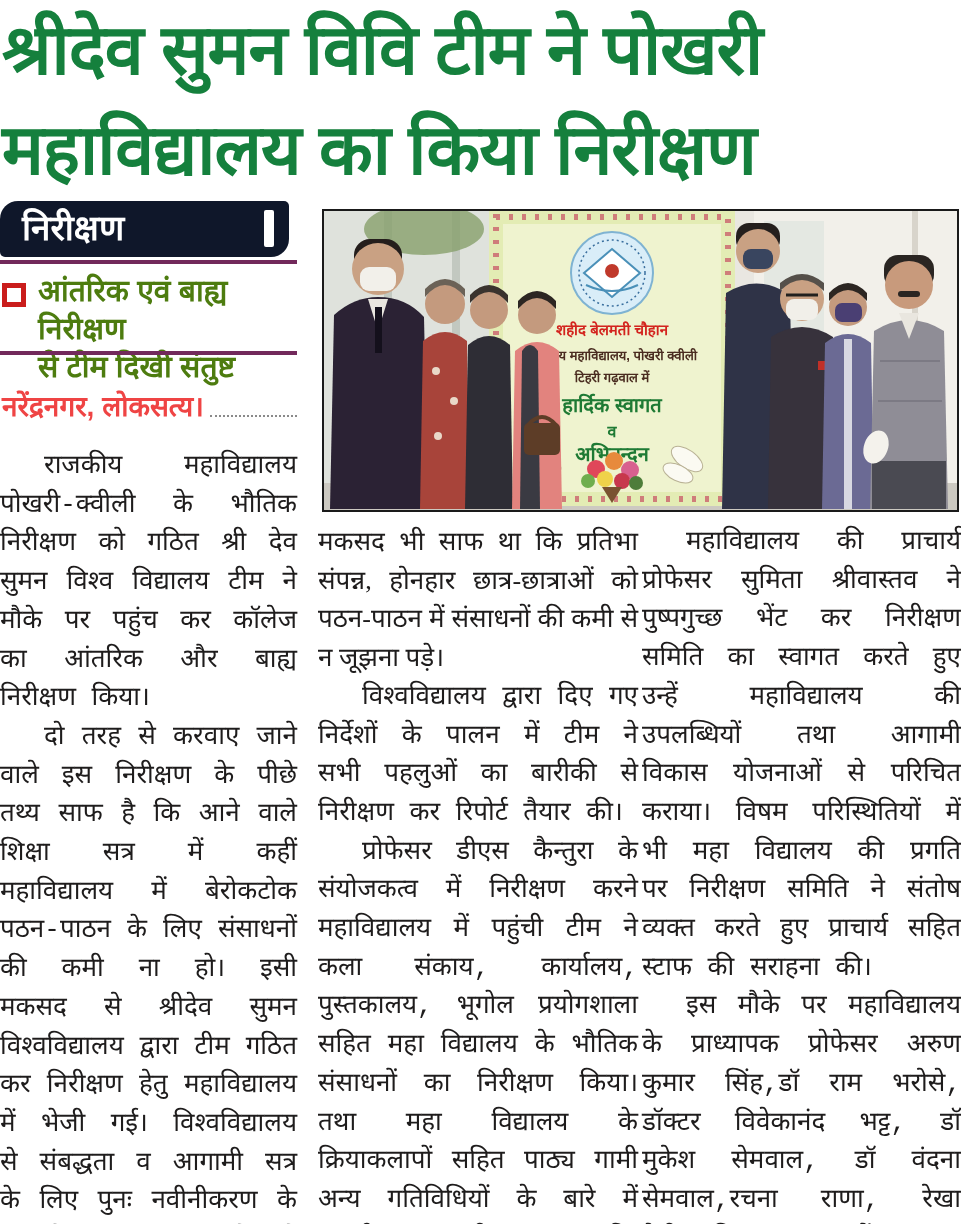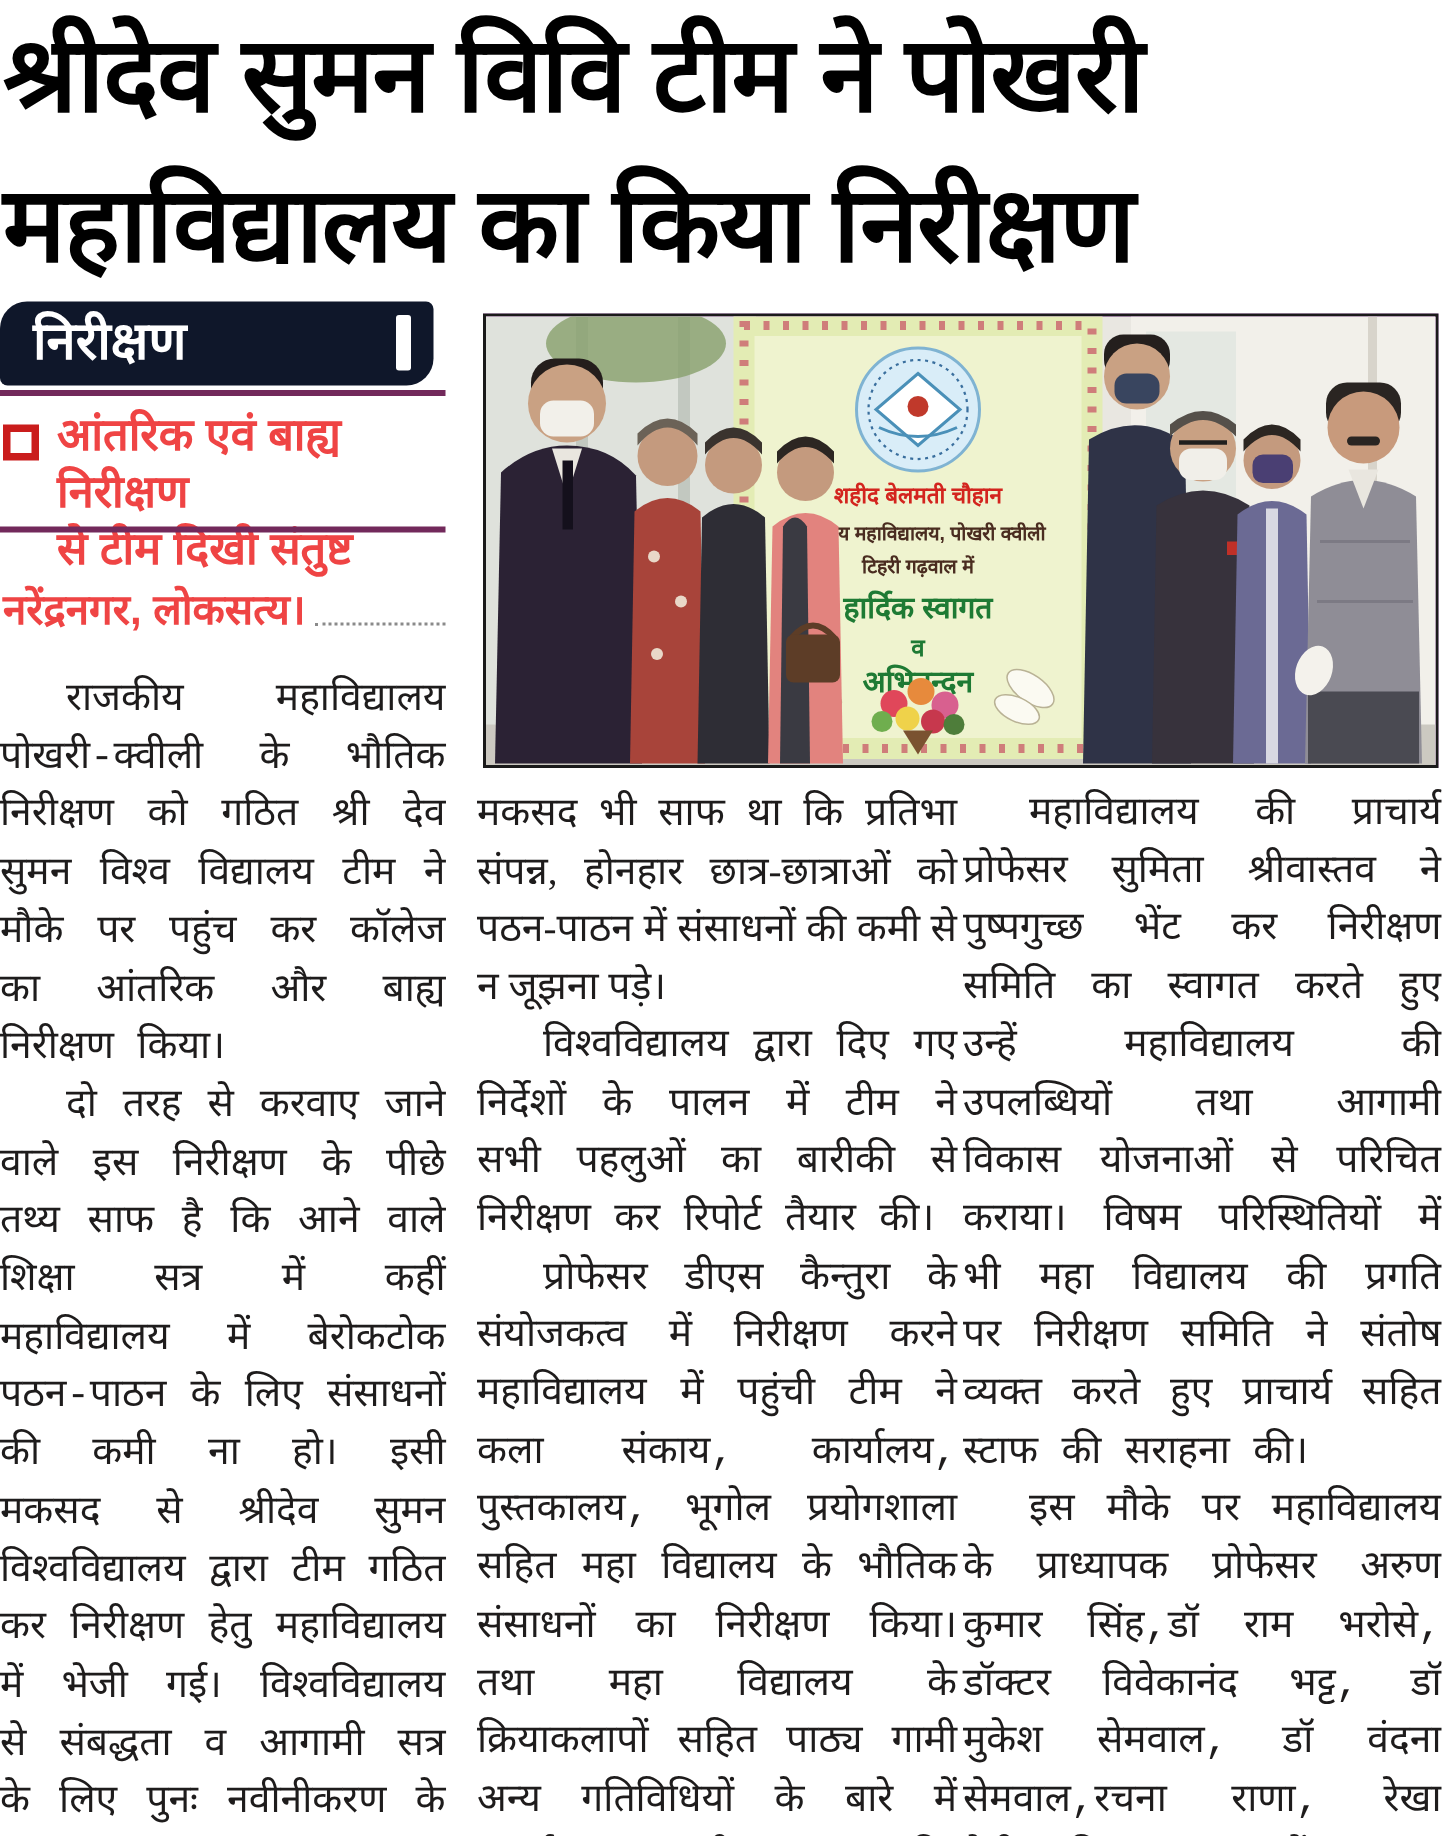--- a/index.html
+++ b/index.html
@@ -6,21 +6,21 @@
   body{
     width:961px;height:1224px;position:relative;overflow:hidden;
     background:#ffffff;color:#1b1b1b;
     font-family:"Liberation Serif", serif;
   }
   .abs{position:absolute;}
   
   .headline{
     left:2px;top:0px;width:957px;
     font-family:"Liberation Sans", sans-serif;
-    font-weight:800;color:#000000;
+    font-weight:800;color:#15803d;
     font-size:70px;line-height:100px;letter-spacing:-1px;
   }
   
   .kicker{
     left:0;top:201px;width:289px;height:56px;
     background:#0f172a;
     border-radius:18px 5px 18px 5px;
   }
   .kicker-label{
     position:absolute;left:22px;top:0;height:56px;line-height:54px;
@@ -35,21 +35,21 @@
   .rule1{top:260px;}
   .rule2{top:351px;}
   
   .subhead{left:2px;top:272px;width:293px;display:flex;}
   .subhead-bullet{
     width:14px;height:14px;border:5px solid #ca1d1c;background:#fff;
     margin:11px 12px 0 0;flex:none;
   }
   .subhead-text{
     font-family:"Liberation Sans", sans-serif;
-    font-weight:800;font-size:30px;line-height:38px;color:#ef4444;
+    font-weight:800;font-size:30px;line-height:38px;color:#4d7c0f;
   }
   
   .dateline{left:2px;top:386px;width:295px;display:flex;align-items:flex-end;}
   .dateline-text{
     font-family:"Liberation Sans", sans-serif;
     font-weight:700;font-size:28px;white-space:nowrap;color:#ef4444;
   }
   .dateline-dots{flex:1;border-bottom:2px dotted #8a8a8a;margin:0 0 7px 6px;}
   
   .col{
@@ -57,21 +57,21 @@
     font-size:26px;line-height:38.7px;
   }
   .col p{margin:0;}
   .col p.indent{text-indent:44px;font-family:Liberation Mono, monospace;}
   .col-left{left:0;top:447px;width:297px;}
   .col-mid{left:318px;top:523px;width:320px;}
   .col-right{left:642px;top:523px;width:319px;}
   
   .photo{
     left:322px;top:209px;width:637px;height:303px;
-    border:2px solid #1a1a1a;box-sizing:border-box;background:#f0abfc;
+    border:2px solid #1a1a1a;box-sizing:border-box;background:#fca5a5;
   }
   .photo svg{display:block;width:100%;height:100%;}
 </style>
 </head>
 <body>
 
 <div class="abs headline">
   <div>श्रीदेव सुमन विवि टीम ने पोखरी</div>
   <div>महाविद्यालय का किया निरीक्षण</div>
 </div>

